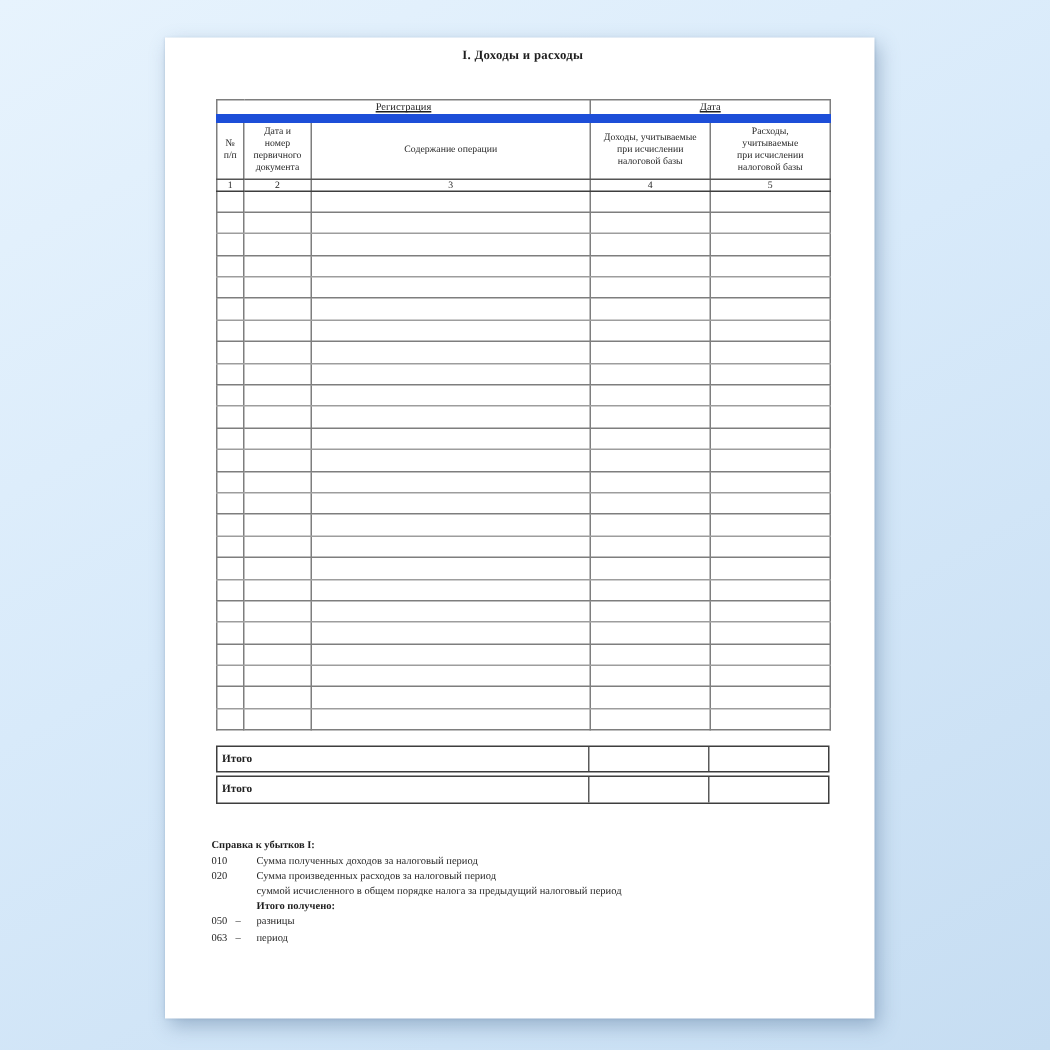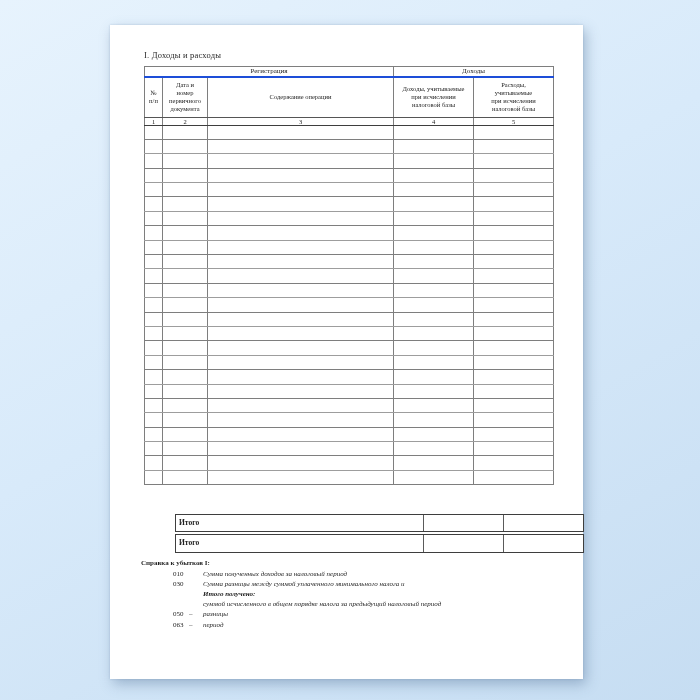--- a/index.html
+++ b/index.html
@@ -9,73 +9,73 @@
     font-family:"Liberation Serif","DejaVu Serif",serif;
     color:var(--text,#1f1f1f);
     background:linear-gradient(150deg, var(--background-top,#e7f3fd) 0%, #d8eafa 45%, var(--background-bottom,#c6ddf2) 100%);
   }
   .page {
     position:absolute; left:110px; top:25px; width:473px; height:654px;
     background:var(--page,#ffffff);
     box-shadow:3px 5px 12px rgba(88,120,156,.45), 0 0 2px rgba(110,140,175,.35);
   }
   .doc-title {
-    position:absolute; left:34px; top:25px; width:409px;
-    font-size:8.5px; font-weight:normal; letter-spacing:.2px;
+    position:absolute; left:34px; top:6px; width:409px;
+    text-align:center; font-size:8.5px; font-weight:bold; letter-spacing:.2px;
   }
   table.ledger {
     position:absolute; left:34px; top:41px; width:409px;
     border-collapse:collapse; table-layout:fixed;
     border:1.5px solid var(--line-strong,#3e3e3e);
   }
   .ledger th, .ledger td {
     border:1px solid var(--line-light,#7e7e7e);
     padding:0; text-align:center; vertical-align:middle;
     font-weight:normal; overflow:hidden;
   }
-  .group-row th { height:10px; font-size:7px; line-height:9px; border-bottom:2px solid #1d4ed8; }
+  .group-row th { height:10px; font-size:7px; line-height:9px; border-bottom:6px solid #1d4ed8;text-decoration:underline; }
   .name-row th { height:40px; font-size:6.5px; line-height:8px; white-space:pre-line; border-bottom:1px solid #555; }
   .num-row td { height:8px; font-size:6.5px; line-height:7px; border-bottom:1.5px solid var(--line-strong,#3e3e3e); }
   .body-row td { height:14.4px; }
   .body-row:nth-child(even) td { border-bottom-color:#9d9d9d; }
-  .totals { position:absolute; left:34px; top:489px; width:409px;margin-left:31px; }
+  .totals { position:absolute; left:34px; top:472px; width:409px; }
   .total-row {
     display:flex; align-items:stretch; background:#fff;
     border:1.5px solid var(--line-strong,#3e3e3e); height:17.5px;
   }
   .total-row + .total-row { margin-top:2px; height:19px; }
   .total-label { flex:1; font-weight:bold; font-size:7.5px; padding:3px 0 0 3px; text-align:left; }
   .total-cell { width:80px; flex:none; border-left:1px solid #5a5a5a; }
   .reference { position:absolute; left:31px; top:533px; width:425px; font-size:7px; }
   .ref-heading { font-weight:bold; line-height:10.5px; }
   .ref-line { display:flex; line-height:10.2px; }
-  .ref-code { width:16px; flex:none;margin-left:32px; }
+  .ref-code { width:16px; flex:none; }
   .ref-dash { width:14px; flex:none; }
-  .ref-text { flex:1;font-style:italic; }
+  .ref-text { flex:1; }
   .ref-text.bold { font-weight:bold; }
 </style>
 </head>
 <body style="--background-top: #e7f3fd; --background-bottom: #c6ddf2; --page: #ffffff; --line-strong: #3e3e3e; --line-light: #7e7e7e; --text: #1f1f1f;">
 
 <div class="page">
 
   <div class="doc-title">I. Доходы и расходы</div>
 
   <table class="ledger">
     <colgroup>
       <col style="width:18px">
         <col style="width:45px">
         <col style="width:186px">
         <col style="width:80px">
         <col style="width:80px">
     </colgroup>
     <thead>
       <tr class="group-row">
         <th colspan="3">Регистрация</th>
-        <th colspan="2">Доходы</th>
+        <th colspan="2">Дата</th>
       </tr>
       <tr class="name-row">
         <th>№
 п/п</th>
         <th>Дата и
 номер
 первичного
 документа</th>
         <th>Содержание операции</th>
         <th>Доходы, учитываемые
@@ -288,40 +288,40 @@
 
   <div class="reference">
     <div class="ref-heading">Справка к убытков I:</div>
     <div>
   <div class="ref-line">
     <span class="ref-code">010</span>
     <span class="ref-dash"></span>
     <span class="ref-text">Сумма полученных доходов за налоговый период</span>
   </div>
 
-
-  <div class="ref-line">
-    <span class="ref-code">030</span>
+  <div class="ref-line">
+    <span class="ref-code">020</span>
     <span class="ref-dash"></span>
-    <span class="ref-text">Сумма разницы между суммой уплаченного минимального налога и</span>
+    <span class="ref-text">Сумма произведенных расходов за налоговый период</span>
+  </div>
+
+
+  <div class="ref-line">
+    <span class="ref-code"></span>
+    <span class="ref-dash"></span>
+    <span class="ref-text">суммой исчисленного в общем порядке налога за предыдущий налоговый период</span>
   </div>
 
   <div class="ref-line">
     <span class="ref-code"></span>
     <span class="ref-dash"></span>
     <span class="ref-text bold">Итого получено:</span>
   </div>
 
   <div class="ref-line">
-    <span class="ref-code"></span>
-    <span class="ref-dash"></span>
-    <span class="ref-text">суммой исчисленного в общем порядке налога за предыдущий налоговый период</span>
-  </div>
-
-  <div class="ref-line">
     <span class="ref-code">050</span>
     <span class="ref-dash">–</span>
     <span class="ref-text">разницы</span>
   </div>
 
 
   <div class="ref-line">
     <span class="ref-code">063</span>
     <span class="ref-dash">–</span>
     <span class="ref-text">период</span>

